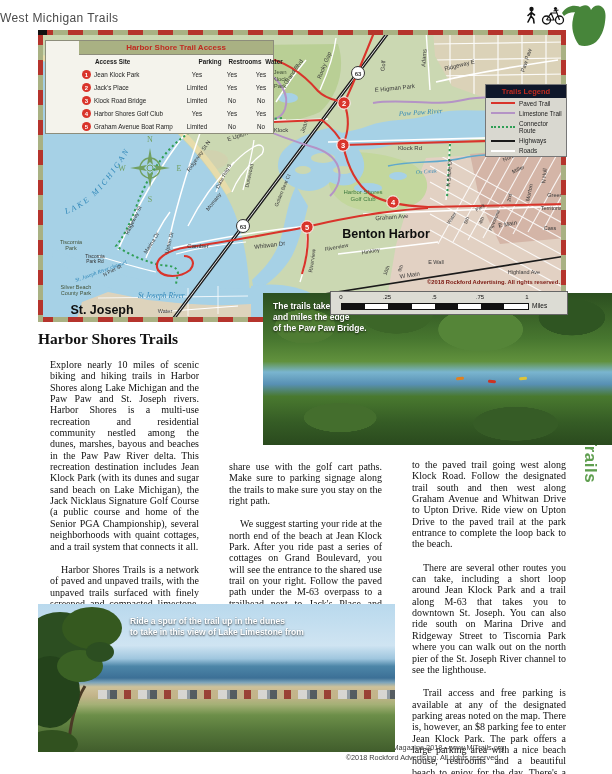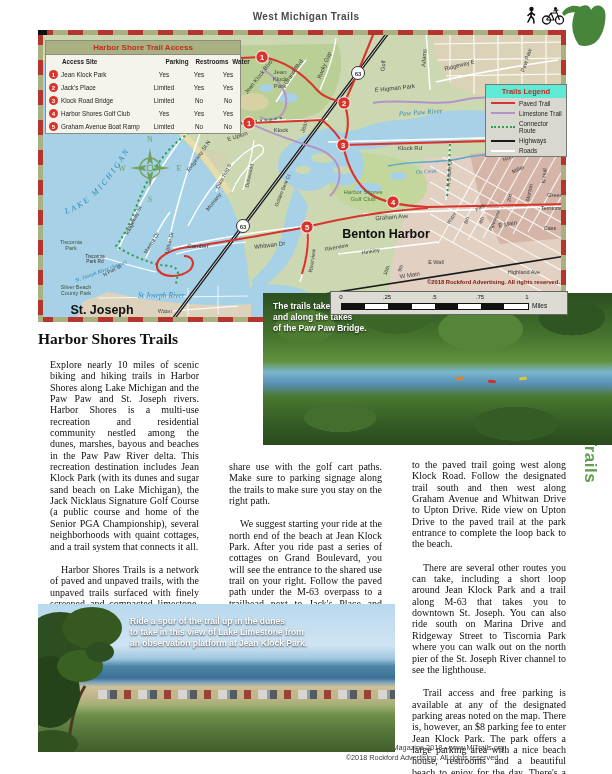--- a/index.html
+++ b/index.html
@@ -1,47 +1,47 @@
 <!DOCTYPE html>
 <html><head>
 <meta charset="utf-8">
 <style>
   html,body{margin:0;padding:0;background:#fff;}
   .page{position:relative;width:612px;height:774px;background:#fff;overflow:hidden;
         font-family:"Liberation Sans",sans-serif;}
   
-  .hdr-title{position:absolute;top:11px;left:0;right:0;text-align:center;
-             font-size:10px;letter-spacing:.4px;color:#4a4a4a;font-weight:bold;}
+  .hdr-title{position:absolute;top:11px;left:0;right:0;
+             font-size:12px;letter-spacing:.4px;color:#4a4a4a;}
   .hdr-icon{position:absolute;top:6px;}
   .mi-glyph{position:absolute;top:0;left:558px;}
   
   .map{position:absolute;left:38px;top:30px;width:528px;height:292px;background:#cbd8b2;}
   .mb{position:absolute;background:repeating-linear-gradient(90deg,#b5342c 0 15px,#a9b183 15px 30px);}
   .mb.t{left:0;top:0;right:0;height:5px;}
   .mb.b{left:0;bottom:0;right:0;height:5px;}
   .mb.l,.mb.r{top:0;bottom:0;width:5px;background:repeating-linear-gradient(180deg,#b5342c 0 15px,#a9b183 15px 30px);}
   .mb.l{left:0}.mb.r{right:0}
   .map-corner{position:absolute;left:0;top:0;width:9px;height:5px;background:#111;z-index:3;}
   .map svg.base{position:absolute;left:0;top:0;width:100%;height:100%;}
   
-  .tbl{position:absolute;left:7px;top:10px;width:194px;background:#f4f3ec;border:1px solid #8d8d7b;z-index:4;}
+  .tbl{position:absolute;left:7px;top:10px;width:194px;background:#f4f3ec;border:1px solid #8d8d7b;z-index:4;padding-left:33px;}
   .tbl-title{background:#a9b183;color:#c02b20;font-weight:bold;font-size:8px;text-align:center;
              padding:2px 0;border-bottom:1px solid #8d8d7b;}
   .trow{display:flex;align-items:center;height:13px;font-size:6.3px;color:#1c1c1c;}
   .trow.hd{font-weight:bold;}
   .c-site{flex:0 0 98px;display:flex;align-items:center;gap:3px;padding-left:3px;}
   .c-site.pad{padding-left:16px;}
   .c-p{flex:0 0 34px;text-align:center;}
   .c-r{flex:0 0 36px;text-align:center;}
   .c-w{flex:0 0 22px;text-align:center;}
   .num{width:9px;height:9px;border-radius:50%;background:#d9342b;color:#fff;font-size:6px;
        font-weight:bold;display:flex;align-items:center;justify-content:center;flex:0 0 9px;}
   
   .legend{position:absolute;left:447px;top:54px;width:80px;background:#d9d8d0;border:1px solid #777;z-index:4;}
-  .leg-title{background:#5eead4;color:#c02b20;font-weight:bold;font-size:7.5px;text-align:center;padding:2px 0;}
+  .leg-title{background:#0f172a;color:#c02b20;font-weight:bold;font-size:7.5px;text-align:center;padding:2px 0;}
   .leg-item{display:flex;align-items:center;gap:4px;padding:1.6px 4px 1.6px 5px;}
   .sw{width:24px;height:0;flex:0 0 24px;}
   .sw-paved{border-top:2.5px solid #d9342b;}
   .sw-lime{border-top:2.5px solid #b493c6;}
   .sw-conn{border-top:2.2px dotted #2f9e55;}
   .sw-hwy{border-top:2px solid #1a1a1a;}
   .sw-road{border-top:2.5px solid #ffffff;}
   .leg-label{font-size:6.3px;color:#1c1c1c;}
   
   .scalebar{position:absolute;left:330px;top:291px;width:236px;height:22px;background:#dcdcd4;
@@ -440,21 +440,21 @@
     <div class="mb r"></div>
     <div class="map-corner"></div>
   </div>
 
   <div class="photo-top">
     <div class="kayak" style="left:55%;top:55%;background:#e2801f;transform:rotate(-6deg)"></div>
     <div class="kayak" style="left:64%;top:57%;background:#cc3322;transform:rotate(4deg)"></div>
     <div class="kayak" style="left:73%;top:55%;background:#e0c437;transform:rotate(-3deg)"></div>
     <div class="cap" style="left:10px;top:8px;">
       <span>The trails take you over</span>
-      <span>and along the takes</span>
+      <span>and miles the edge</span>
       <span>of the Paw Paw Bridge.</span>
     </div>
   </div>
 
   <div class="scalebar">
     <span class="sb-tick" style="left:10px">0</span>
     <span class="sb-tick" style="left:56px">.25</span>
     <span class="sb-tick" style="left:103px">.5</span>
     <span class="sb-tick" style="left:149px">.75</span>
     <span class="sb-tick" style="left:196px">1</span>
@@ -484,21 +484,20 @@
       <ellipse cx="22" cy="38" rx="36" ry="30" fill="#2c4e21"></ellipse>
       <ellipse cx="54" cy="24" rx="30" ry="21" fill="#35591f"></ellipse>
       <ellipse cx="12" cy="88" rx="30" ry="36" fill="#24431b"></ellipse>
       <ellipse cx="42" cy="62" rx="23" ry="16" fill="#3a6124"></ellipse>
       <ellipse cx="62" cy="48" rx="14" ry="10" fill="#2c4e21"></ellipse>
       <ellipse cx="14" cy="140" rx="26" ry="14" fill="#31511f"></ellipse>
     </svg>
     <div class="cap" style="left:92px;top:12px;">
       <span>Ride a spur of the trail up in the dunes</span>
       <span>to take in this view of Lake Limestone from</span>
-      <span>an observation platform at Jean Klock Park.</span>
     </div>
   </div>
 
   <div class="vtitle">Harbor Shores Trails</div>
 
   <div class="footer">
     <div>Michigan Trails Magazine 2018 • www.MiTrails.org</div>
     <div>©2018 Rockford Advertising. All rights reserved.</div>
   </div>
 

